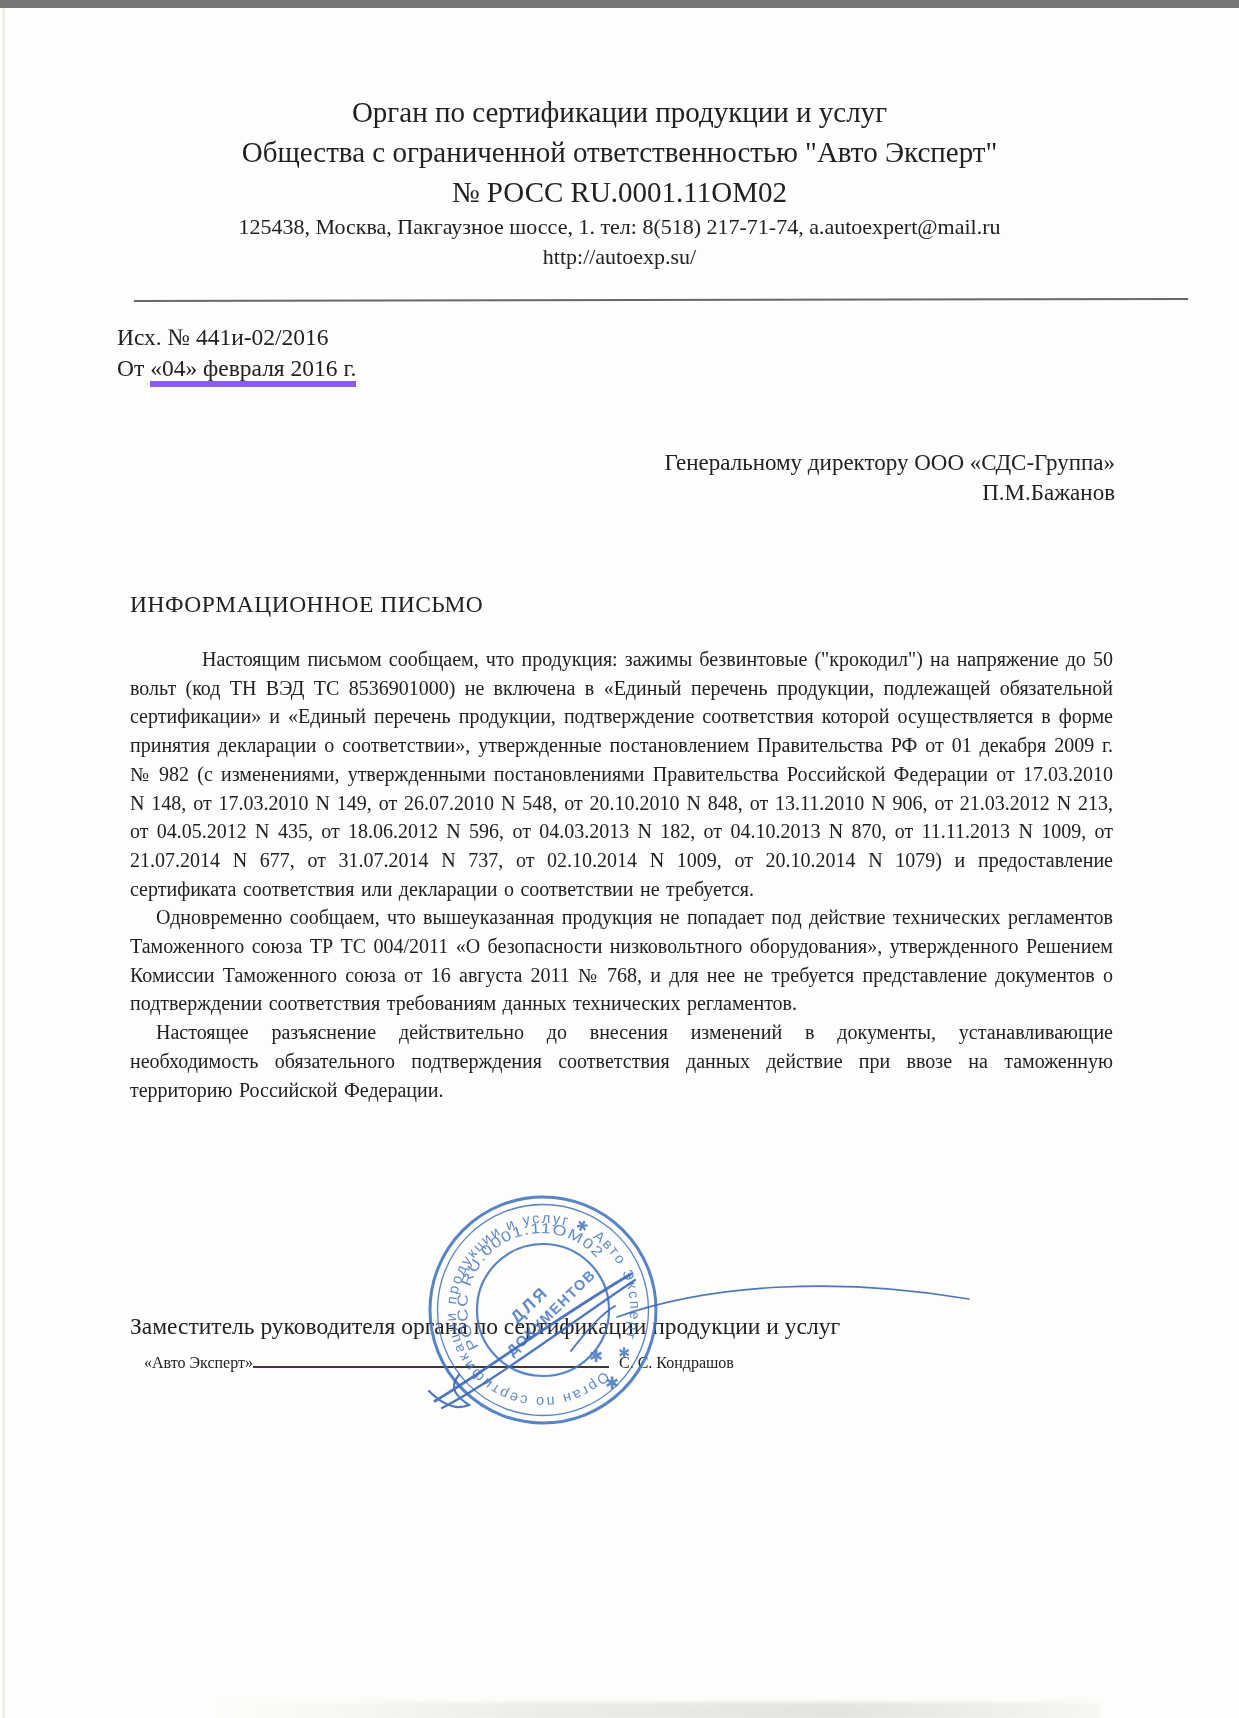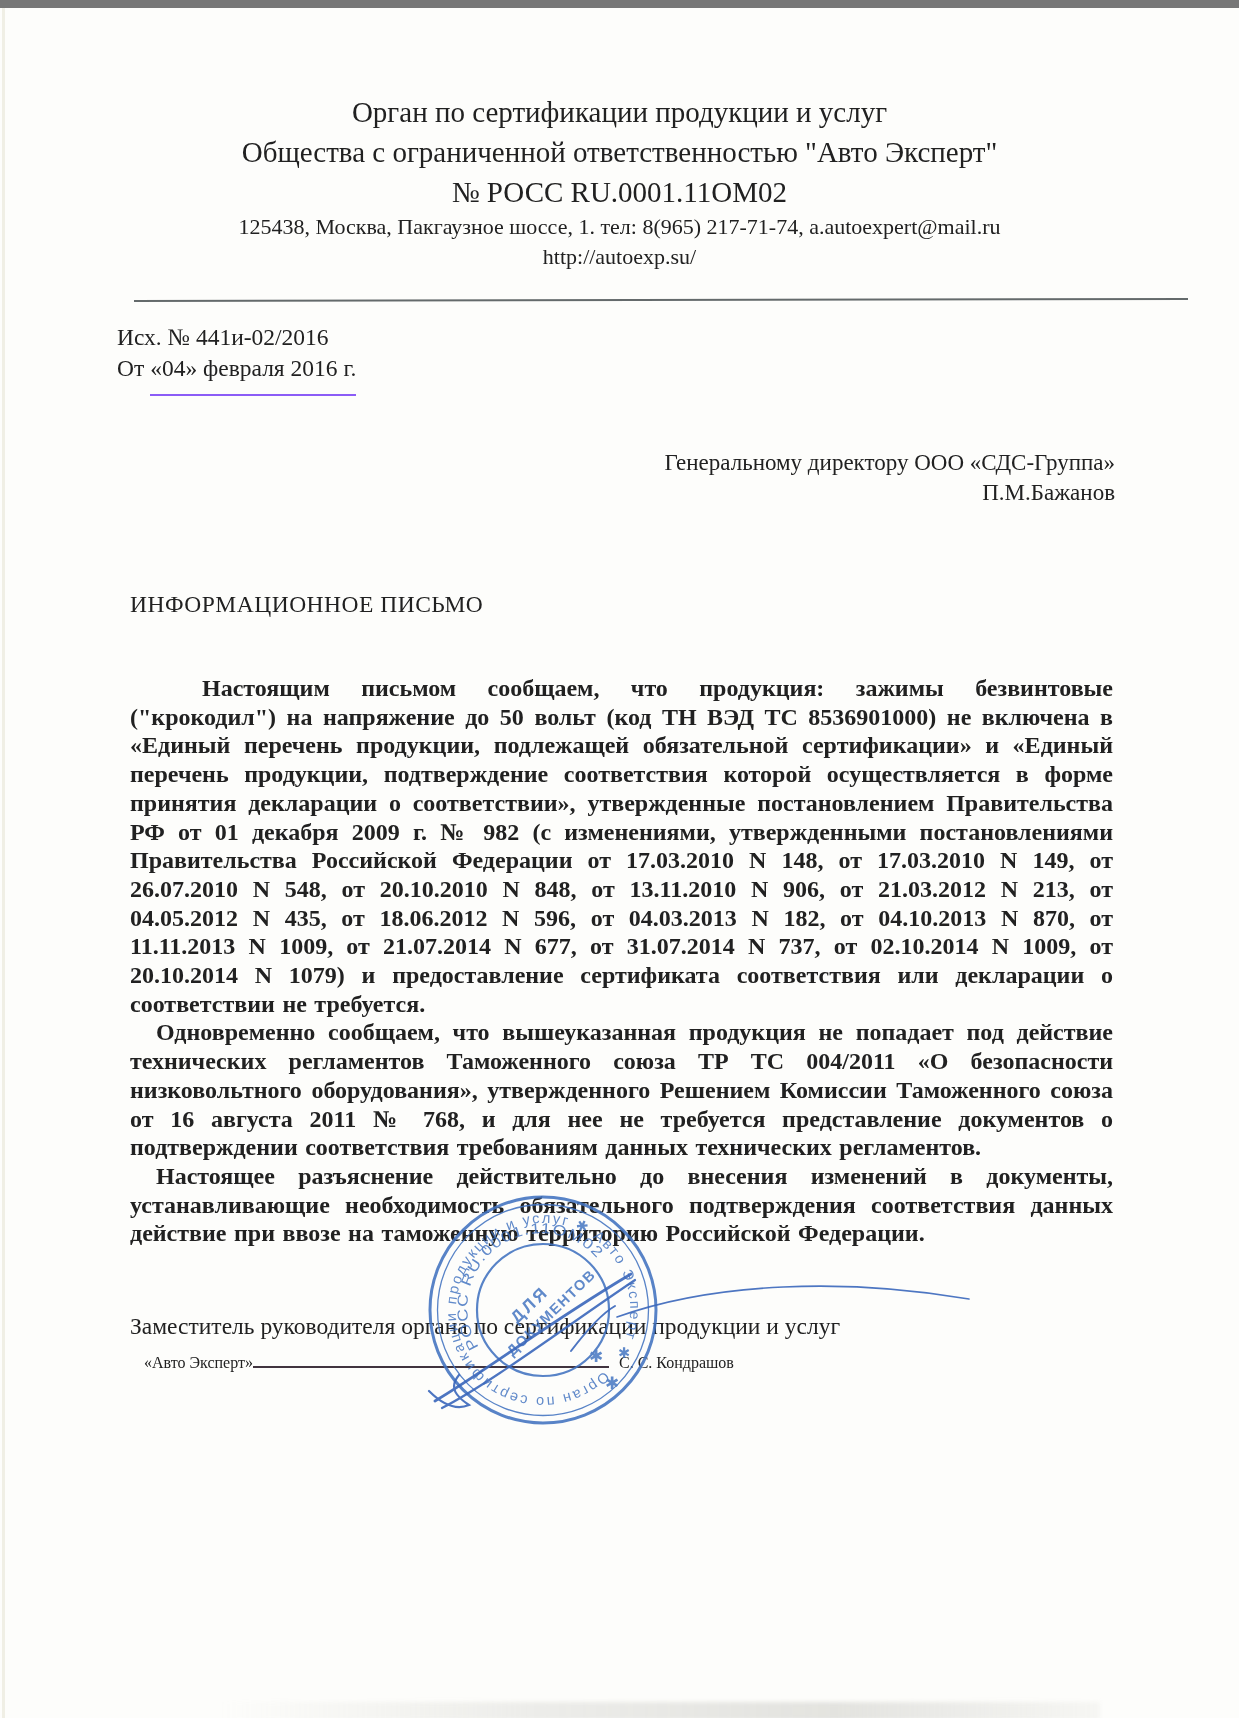--- a/index.html
+++ b/index.html
@@ -14,24 +14,24 @@
   }
   .scan-edge{position:absolute;left:2px;top:0;bottom:0;width:3px;background:#ecebe0;opacity:.8;}
   .scan-smudge{position:absolute;left:220px;top:1694px;width:880px;height:18px;
     background:linear-gradient(90deg,rgba(190,190,182,0) 0%,rgba(190,190,182,.25) 35%,rgba(180,180,172,.35) 70%,rgba(190,190,182,.1) 100%);
     filter:blur(2px);}
   .letterhead{position:absolute;left:0;right:0;top:84px;text-align:center;}
   .lh-big{font-size:29px;line-height:40px;}
   .lh-small{font-size:22px;line-height:30px;}
   .rule{position:absolute;left:134px;top:291px;width:1054px;border-top:2px solid #646a6b;transform:rotate(-0.12deg);}
   .ref{position:absolute;left:117px;top:314px;font-size:23.5px;line-height:31px;}
-  .ref .u{border-bottom:2px solid #8b5cf6;padding-bottom:13px;}
+  .ref .u{border-bottom:6px solid #8b5cf6;padding-bottom:0;}
   .recipient{position:absolute;left:128px;top:440px;width:987px;text-align:right;font-size:23px;line-height:30.4px;}
   .title{position:absolute;left:130px;top:583px;width:983px;font-size:23.5px;letter-spacing:.5px;}
-  .body{position:absolute;left:130px;top:666px;width:983px;font-size:24px;line-height:28.7px;text-align:justify;word-spacing:1.5px;font-weight:bold;}
+  .body{position:absolute;left:130px;top:637px;width:983px;font-size:20px;line-height:28.7px;text-align:justify;word-spacing:1.5px;}
   .body p{margin:0;}
   .body p.first{text-indent:72px;}
   .body p.rest{text-indent:26px;}
   .sig1{position:absolute;left:130px;top:1305px;font-size:23.5px;}
   .sig2{position:absolute;left:130px;top:1337px;font-size:16px;white-space:nowrap;padding-left:14px;}
   .sigline{display:inline-block;width:356px;height:21px;border-bottom:2px solid #41343f;vertical-align:baseline;}
   .sig2 .name{margin-left:10px;}
   .overlay{position:absolute;left:385px;top:1152px;width:630px;height:330px;pointer-events:none;}
   .stamp-text{fill:var(--stamp-blue,#4273c0);opacity:.95;}
   .stamp-stroke{stroke:var(--stamp-blue,#4273c0);fill:none;}
@@ -41,21 +41,21 @@
 <body>
 
 <div class="page" style="--text-ink: #212121; --stamp-blue: #4273c0; --pen-blue: #3a67bb;">
 
   <div class="scan-edge"></div>
 
   <header class="letterhead">
     <div class="lh-big">Орган по сертификации продукции и услуг</div>
     <div class="lh-big">Общества с ограниченной ответственностью "Авто Эксперт"</div>
     <div class="lh-big">№ РОСС RU.0001.11ОМ02</div>
-    <div class="lh-small">125438, Москва, Пакгаузное шоссе, 1. тел: 8(965) 217-71-74, a.autoexpert@mail.ru</div>
+    <div class="lh-small">125438, Москва, Пакгаузное шоссе, 1. тел: 8(518) 217-71-74, a.autoexpert@mail.ru</div>
     <div class="lh-small">http://autoexp.su/</div>
   </header>
 
   <div class="rule"></div>
 
   <div class="ref">
     <div>Исх. № 441и-02/2016</div>
     <div><span>От </span><span class="u">«04» февраля 2016 г.</span></div>
   </div>
 

